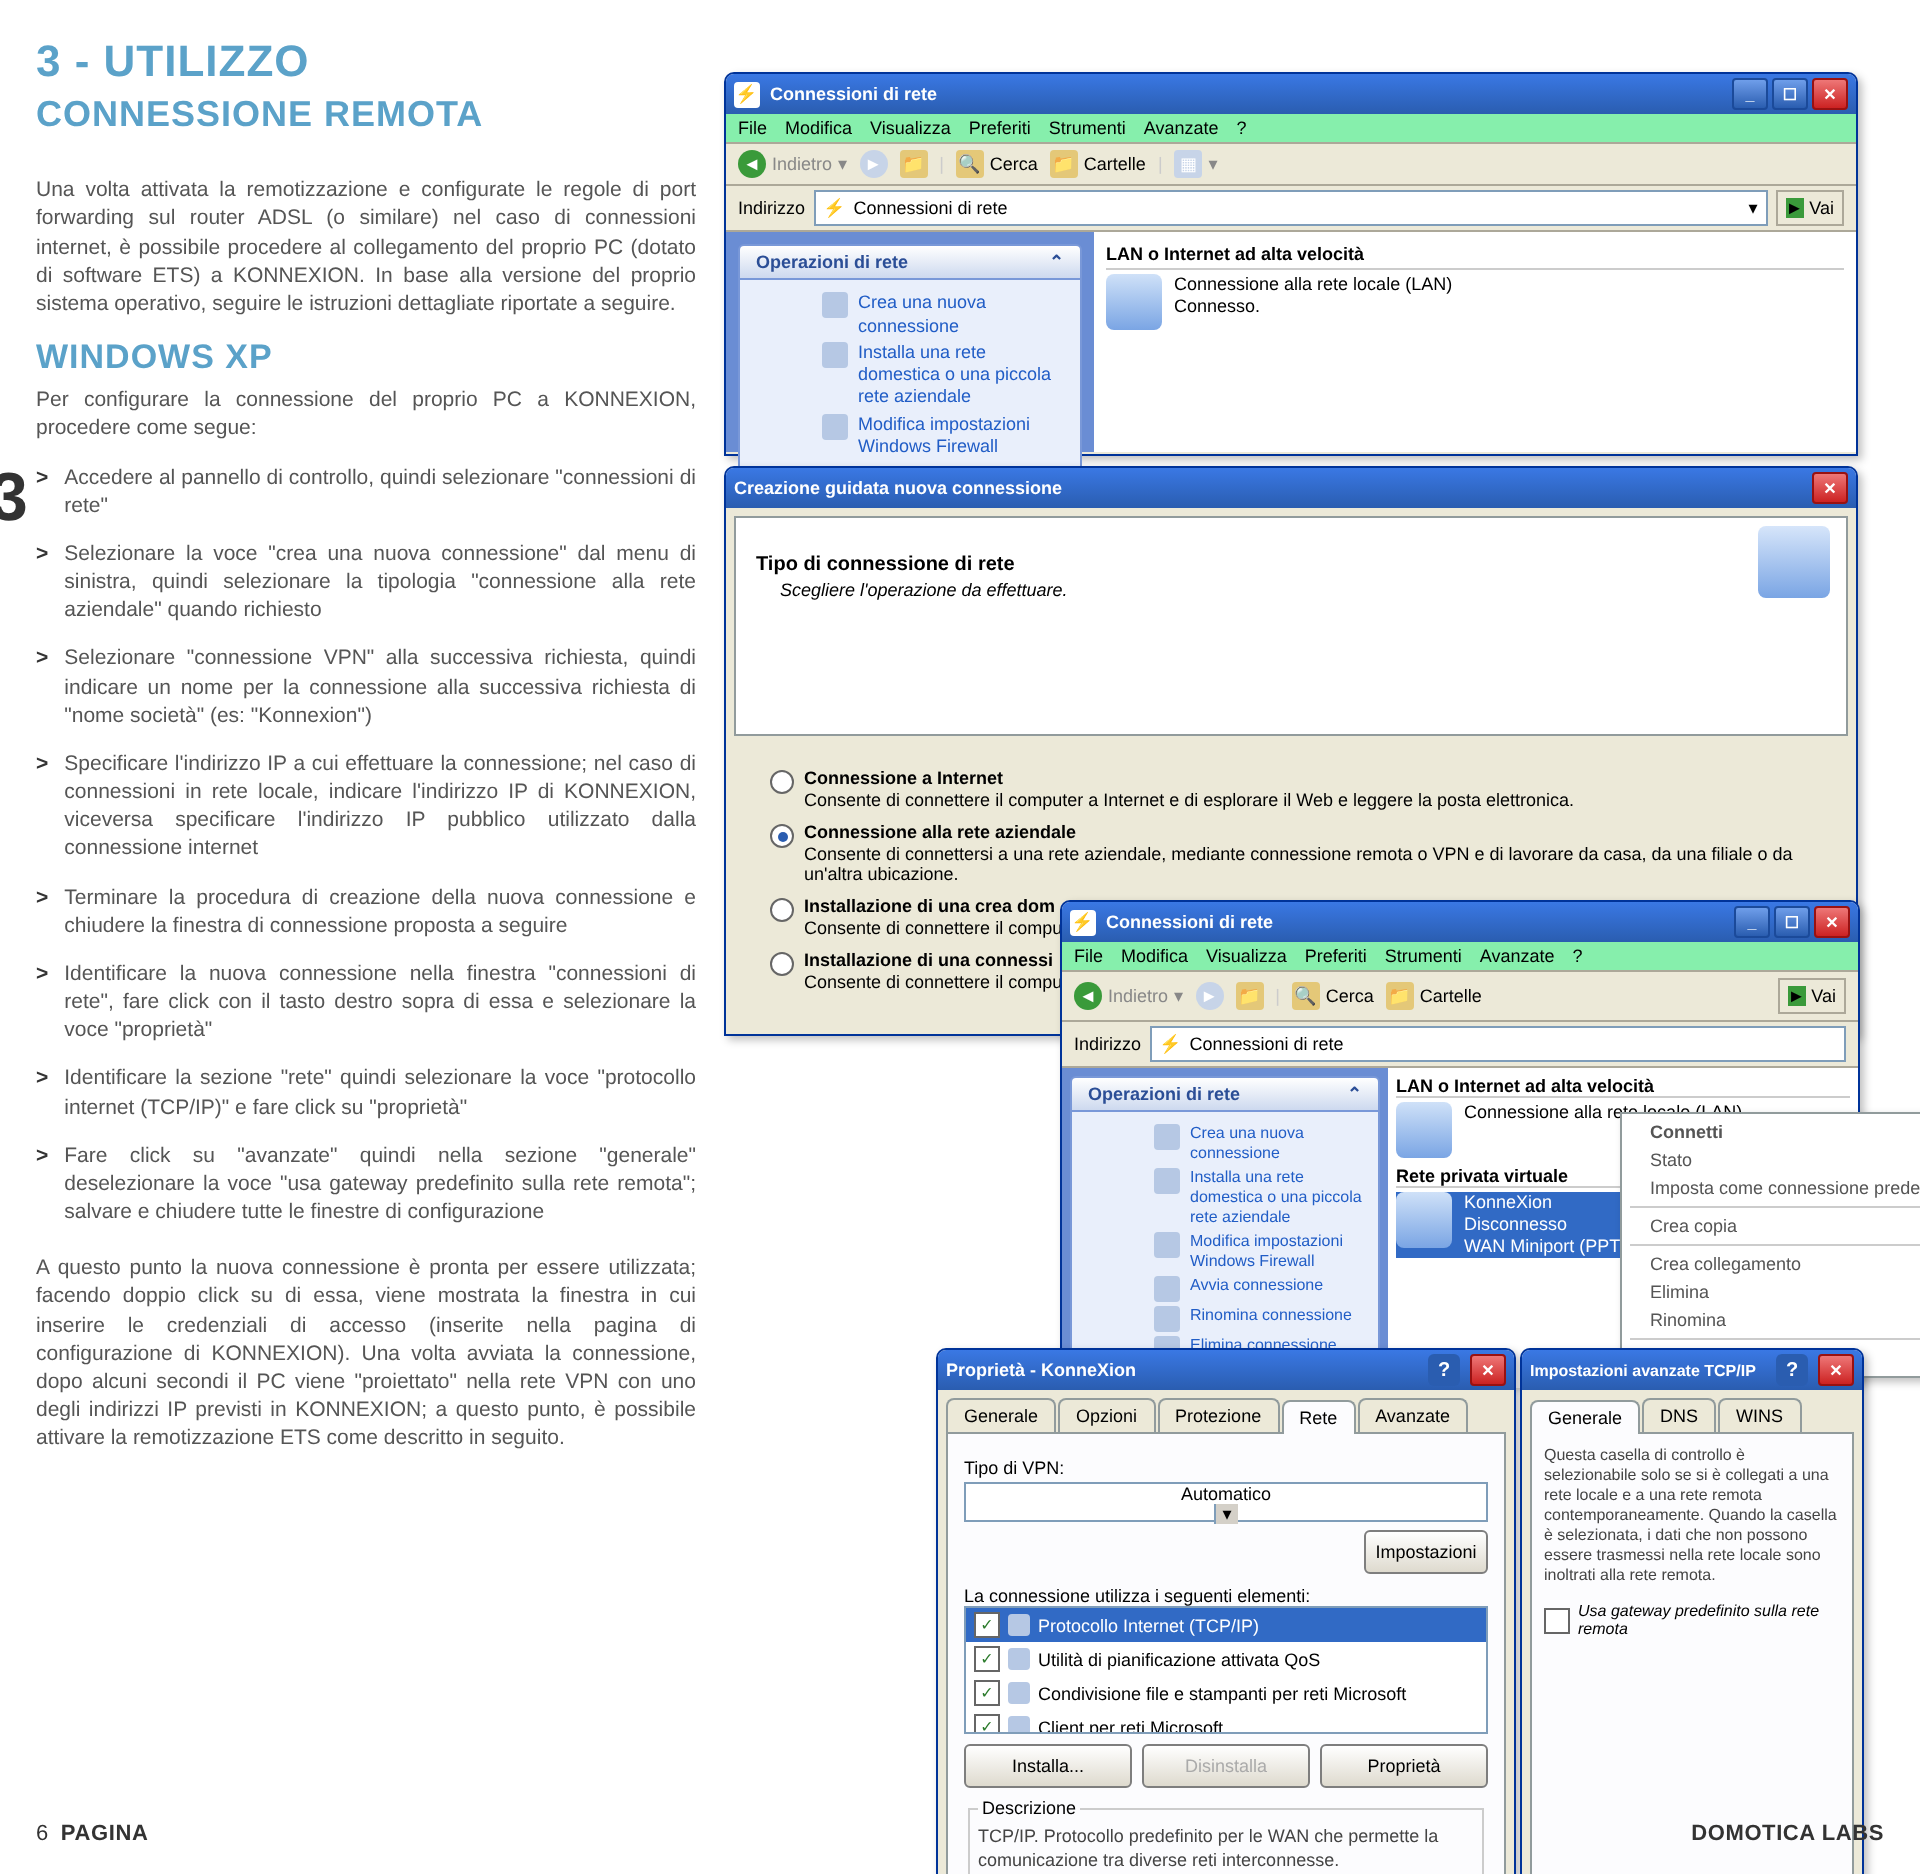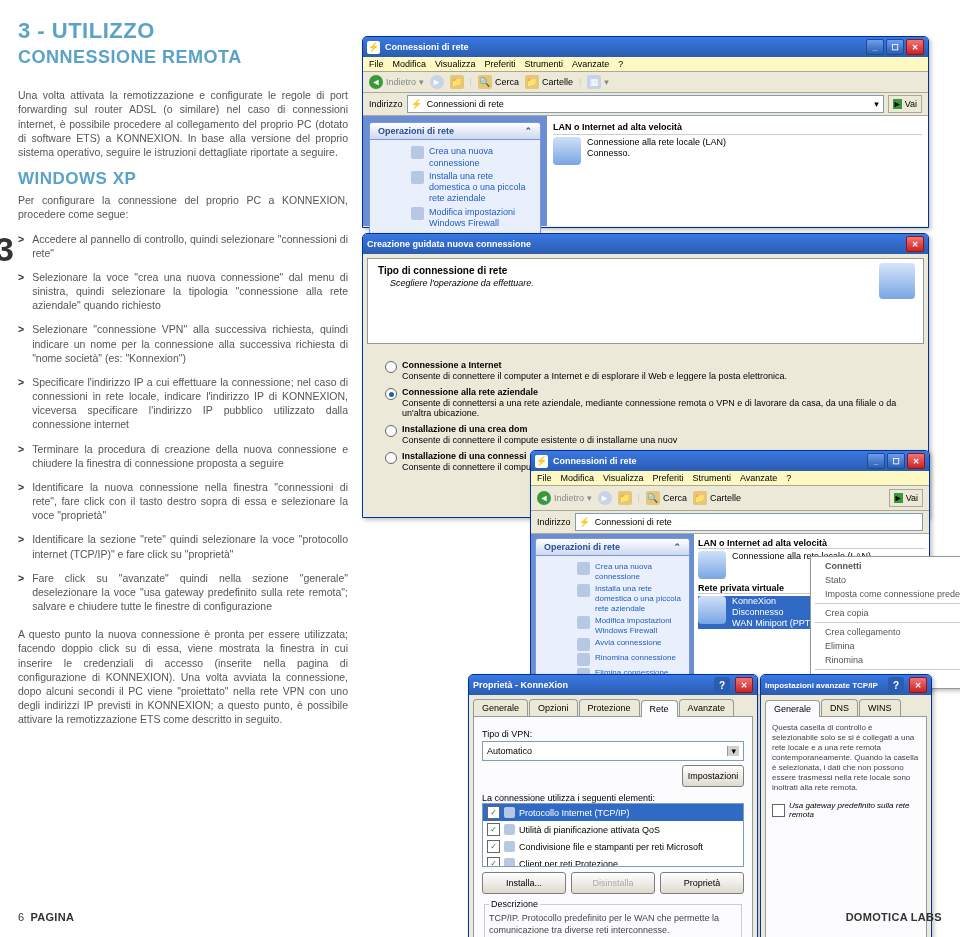--- a/index.html
+++ b/index.html
@@ -49,21 +49,21 @@
     align-items: center;
     padding: 0 4px;
     gap: 5px;
     border-radius: 4px 4px 0 0;
   }
   .titlebar .ico { width: 13px; height: 13px; background:#fff; border-radius:2px; display:flex; align-items:center; justify-content:center; font-size:9px; }
   .titlebar .wtitle { flex:1; }
   .winbtns { display:flex; gap:2px; }
   .winbtn { width:16px; height:14px; background:linear-gradient(#6f9eea,#2a5db0); border:1px solid #1b4a9a; border-radius:2px; color:#fff; display:flex; align-items:center; justify-content:center; font-size:8px; }
   .winbtn.close { background:linear-gradient(#e77,#c22); border-color:#911; }
-  .menu { background:#fef9c3; display:flex; gap:9px; padding:2px 6px; border-bottom:1px solid #aca899; }
+  .menu { background:#86efac; display:flex; gap:9px; padding:2px 6px; border-bottom:1px solid #aca899; }
   .menu span { color:#000; }
   .toolbar { background:#ece9d8; display:flex; gap:6px; padding:3px 6px; border-bottom:1px solid #aca899; align-items:center; }
   .tbtn { display:flex; align-items:center; gap:3px; color:#888; }
   .tbtn .ic { width:14px; height:14px; background:#b6c8e4; border-radius:50%; display:flex; align-items:center; justify-content:center; color:#fff; font-size:9px; }
   .tbtn.green .ic { background:#3a9a3a; }
   .tbtn.active { color:#000; }
   .addr { background:#ece9d8; display:flex; gap:4px; padding:2px 6px; border-bottom:1px solid #aca899; align-items:center; }
   .addr .combo { flex:1; background:#fff; border:1px solid #7f9db9; height:16px; display:flex; align-items:center; padding:0 4px; gap:4px; }
   .vai { background:#ece9d8; border:1px solid #aca899; padding:0 4px; height:16px; display:flex; align-items:center; gap:3px; }
   .panehdr { background:linear-gradient(#fff,#cdd9ef); border:1px solid #7998d8; border-radius:3px 3px 0 0; padding:3px 8px; font-weight:bold; color:#2b4e96; display:flex; justify-content:space-between; align-items:center; }
@@ -81,21 +81,21 @@
   .radio .r { width:10px; height:10px; border:1px solid #666; border-radius:50%; flex-shrink:0; background:#fff; display:flex; align-items:center; justify-content:center; margin-top:1px;}
   .radio.sel .r::after { content:""; width:5px; height:5px; background:#2a5db0; border-radius:50%; }
   .radio .lbl { font-weight:bold; }
   .radio .desc { color:#000; margin-top:1px; }
   .xpbtn { min-width:60px; height:20px; background:linear-gradient(#fff,#dedace); border:1px solid #7e7e7e; border-radius:3px; display:flex; align-items:center; justify-content:center; font-size:9px; }
   .tabs { display:flex; gap:1px; margin:4px 4px 0 4px; }
   .tab { background:#ece9d8; border:1px solid #919b9c; border-bottom:none; padding:3px 8px; border-radius:4px 4px 0 0; font-size:9px; }
   .tab.sel { background:#fcfcfe; position:relative; top:1px; }
   .field { display:flex; flex-direction:column; gap:2px; margin:4px 0; }
   .field label { font-size:9px; }
-  .combo2 { background:#fff; border:1px solid #7f9db9; height:18px; display:flex; align-items:center; padding:0 4px; justify-content:space-between; }
+  .combo2 { background:#fff; border:1px solid #7f9db9; height:18px; display:flex; align-items:center; padding:0 4px; justify-content:space-between;flex-direction:column; }
   .listbox { background:#fff; border:1px solid #7f9db9; font-size:9px; }
   .listbox .lr { display:flex; align-items:center; gap:4px; padding:2px 4px; }
   .listbox .lr.sel { background:#316ac5; color:#fff; }
   .chk { width:11px; height:11px; border:1px solid #666; background:#fff; display:flex; align-items:center; justify-content:center; font-size:8px; color:#2a7a2a; flex-shrink:0; }
   .desc-text { color:#444; line-height:1.25; }
   .question { width:16px; height:16px; background:#2a5db0; color:#fff; border-radius:3px; display:flex; align-items:center; justify-content:center; font-size:10px; margin-left:3px; }
   .ctxmenu { position:absolute; background:#fff; border:1px solid #919b9c; box-shadow:2px 2px 4px rgba(0,0,0,0.25); font-size:9px; padding:2px 0; }
   .ctxmenu .mi { padding:2px 14px; white-space:nowrap; }
   .ctxmenu .mi.bold { font-weight:bold; }
   .ctxmenu hr { margin:2px 4px; border:none; border-top:1px solid #ccc; }
@@ -244,21 +244,21 @@
       </div>
     </div>
 
     <div class="win" style="top:155px; left:2px; width:565px; height:283px;">
       <div class="titlebar">
         <span class="wtitle">Creazione guidata nuova connessione</span>
         <div class="winbtns">
             <div class="winbtn close">✕</div>
           </div>
       </div>
-      <div class="wizpane" style="height:72px; background:#fff; padding:6px 10px;">
+      <div class="wizpane" style="height:72px; background:#fff; padding:18px 10px;">
         <div class="wizhdr">Tipo di connessione di rete</div>
         <div class="wizsub">Scegliere l'operazione da effettuare.</div>
         <div class="wizicon"></div>
       </div>
       <div style="padding:6px 22px;" id="wizopts">
           <div class="radio ">
             <div class="r"></div>
             <div>
               <div class="lbl">Connessione a Internet</div>
               <div class="desc">Consente di connettere il computer a Internet e di esplorare il Web e leggere la posta elettronica.</div>
@@ -457,21 +457,21 @@
               <span>Utilità di pianificazione attivata QoS</span>
             </div>
             <div class="lr ">
               <div class="chk">✓</div>
               <span class="taskico" style="width:11px;height:11px;"></span>
               <span>Condivisione file e stampanti per reti Microsoft</span>
             </div>
             <div class="lr ">
               <div class="chk">✓</div>
               <span class="taskico" style="width:11px;height:11px;"></span>
-              <span>Client per reti Protezione</span>
+              <span>Client per reti Microsoft</span>
             </div>
           </div>
         <div style="display:flex; gap:5px; margin-top:5px;">
           <div class="xpbtn" style="flex:1">Installa...</div>
           <div class="xpbtn" style="flex:1; color:#aaa;">Disinstalla</div>
           <div class="xpbtn" style="flex:1">Proprietà</div>
         </div>
         <fieldset style="margin-top:5px; border:1px solid #ccc; padding:4px;">
           <legend>Descrizione</legend>
           <div class="desc-text">TCP/IP. Protocollo predefinito per le WAN che permette la comunicazione tra diverse reti interconnesse.</div>

